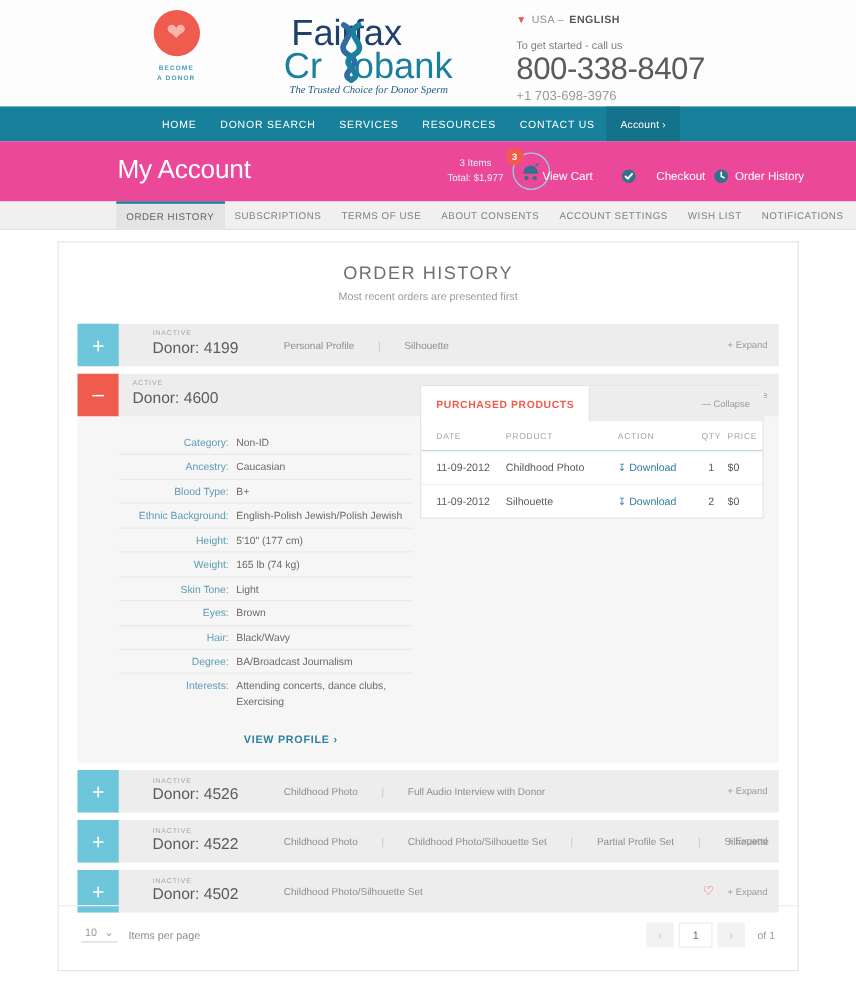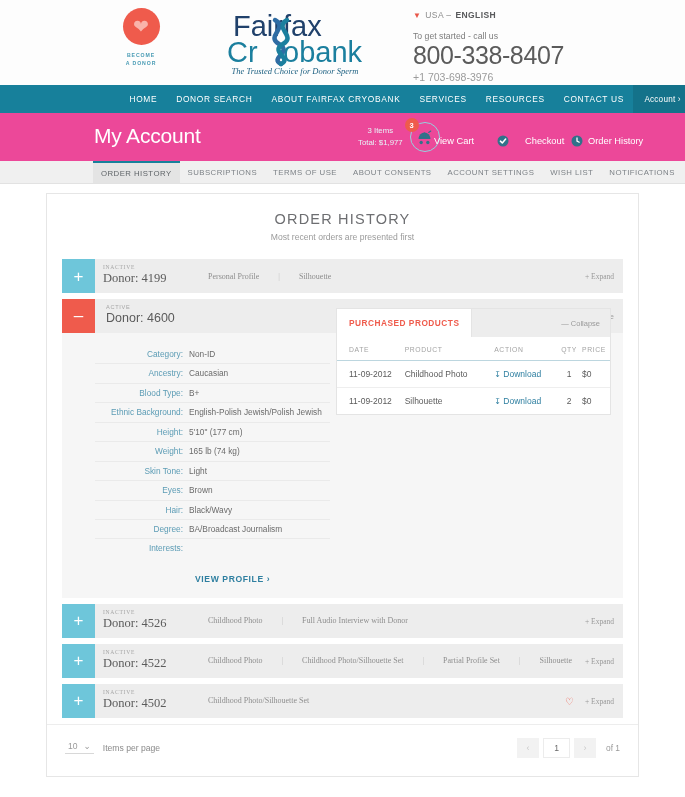--- a/index.html
+++ b/index.html
@@ -172,21 +172,21 @@
   .toggle-btn {
     width: 33px; flex: 0 0 33px;
     display: flex; align-items: center; justify-content: center;
     color: #ffffff; font-size: 17px; font-weight: 300;
     cursor: pointer; line-height: 1;
   }
   .toggle-plus { background: #6ec6da; }
   .toggle-minus { background: #ef5b4c; }
   .order-main {
     flex: 1; display: flex; align-items: center;
-    padding-left: 8px; position: relative; font-family: Liberation Serif, serif;
+    padding-left: 27px; position: relative;
   }
   .donor-label-col { width: 105px; }
   .status-text {
     font-size: 5.6px; color: #a6a6a6;
     letter-spacing: .7px; line-height: 1;
   }
   .donor-num {
     font-size: 12.5px; color: #5b5b5b;
     line-height: 1.25; font-weight: 400;
   }
@@ -355,21 +355,20 @@
     </div>
     <div class="get-started">To get started - call us</div>
     <div class="phone-main">800-338-8407</div>
     <div class="phone-sub">+1 703-698-3976</div>
   </div>
 </div>
 
 <div class="navbar">
   <div class="nav-item">HOME</div>
   <div class="nav-item">DONOR SEARCH</div>
-  <div class="nav-item">ABOUT FAIRFAX CRYOBANK</div>
   <div class="nav-item">SERVICES</div>
   <div class="nav-item">RESOURCES</div>
   <div class="nav-item">CONTACT US</div>
   <div class="nav-item nav-account">Account ›</div>
 
 </div>
 
 <div class="account-band">
   <div class="account-title">My Account</div>
 
@@ -503,20 +502,21 @@
               <div class="detail-row">
                 <span class="detail-label">Hair:</span>
                 <span class="detail-value">Black/Wavy</span>
               </div>
               <div class="detail-row">
                 <span class="detail-label">Degree:</span>
                 <span class="detail-value">BA/Broadcast Journalism</span>
               </div>
               <div class="detail-row">
                 <span class="detail-label">Interests:</span>
+                <span class="detail-value">Attending concerts, dance clubs, Exercising</span>
               </div>
             </div>
           </div>
 
           <div class="view-profile">VIEW PROFILE ›</div>
 
           <div class="pp-panel">
             <div class="pp-tabrow">
               <div class="pp-tab">PURCHASED PRODUCTS</div>
               <span class="pp-collapse">— Collapse</span>

